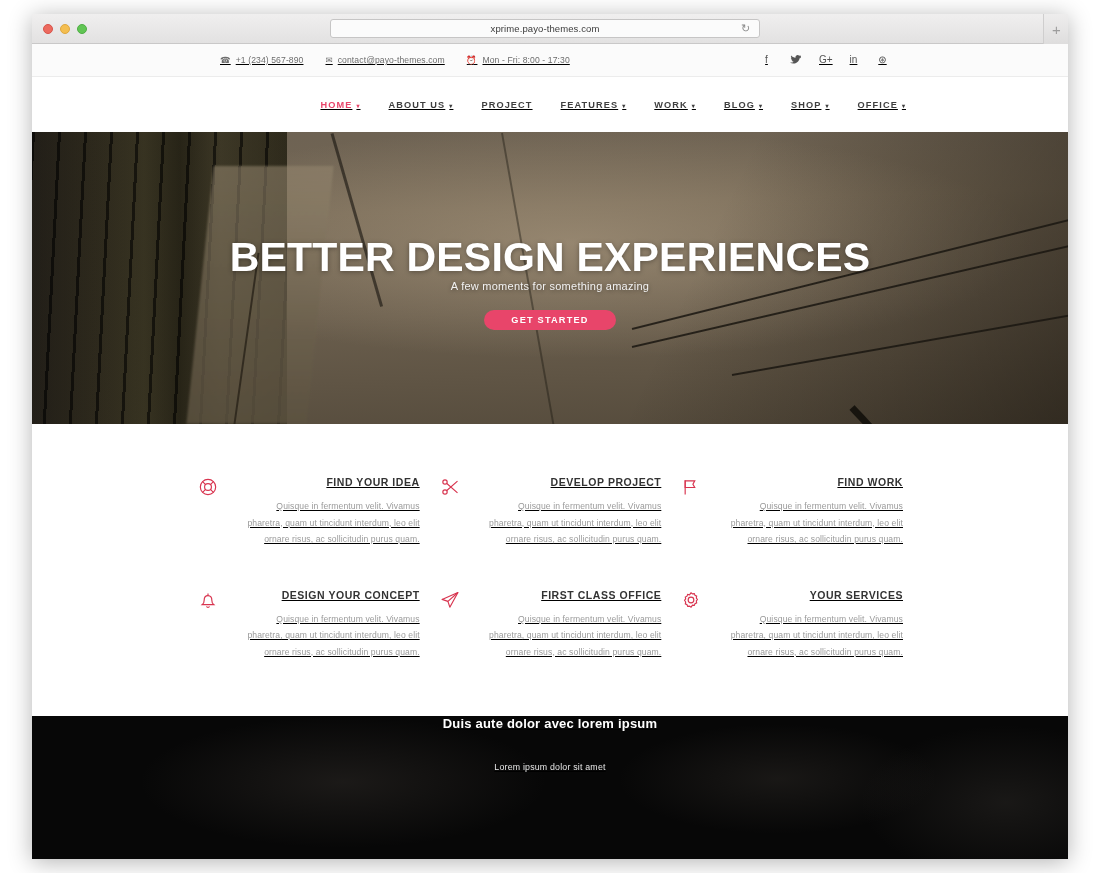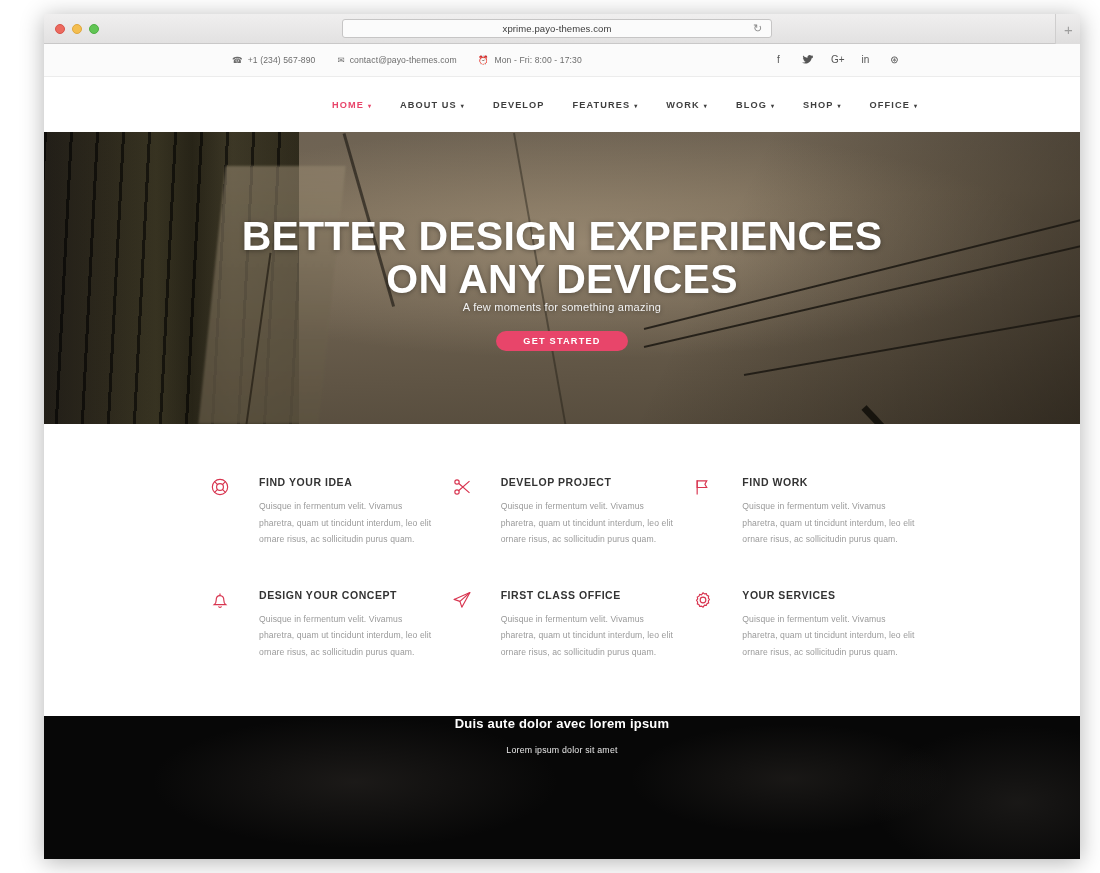--- a/index.html
+++ b/index.html
@@ -8,27 +8,28 @@
     width: 1100px;
     height: 873px;
     overflow: hidden;
     background: #ffffff;
     font-family: "Liberation Sans", sans-serif;
   }
 
   
   .browser-window {
     position: absolute;
-    left: 44px;
+    left: 32px;
     top: 14px;
     width: 1036px;
     height: 845px;
     background: #bef264;
     box-shadow: 0 3px 22px rgba(0,0,0,0.30);
     overflow: hidden;
+    text-decoration: underline;
   }
 
   .browser-chrome {
     position: relative;
     height: 30px;
     background: linear-gradient(#f0efef, #e2e1e1);
     border-bottom: 1px solid #c9c8c8;
     display: flex;
     align-items: center;
   }
@@ -289,20 +290,21 @@
     width: 706px;
     margin: 0 auto;
     display: grid;
     grid-template-columns: repeat(3, 1fr);
     row-gap: 41px;
     column-gap: 19px;
   }
   .feature {
     display: flex;
     gap: 28px;
+    text-align: right;
   }
   .feat-icon {
     flex: 0 0 22px;
     width: 22px;
     height: 22px;
     color: #d8344f;
     display: flex;
     align-items: flex-start;
     justify-content: center;
     padding-top: 1px;
@@ -342,21 +344,21 @@
     position: relative;
     text-align: center;
   }
   .dark-title {
     font-size: 13px;
     font-weight: bold;
     color: #ffffff;
     letter-spacing: .2px;
   }
   .dark-sub {
-    margin-top: 14px;
+    margin-top: 31px;
     font-size: 8.8px;
     color: #e8e8e8;
     letter-spacing: .2px;
   }
 </style>
 </head>
 <body>
 
 <div class="browser-window">
 
@@ -407,21 +409,21 @@
       <ul class="nav-list">
         <li class="nav-item active">
           <span>HOME</span>
           <span class="nav-caret">▾</span>
         </li>
         <li class="nav-item">
           <span>ABOUT US</span>
           <span class="nav-caret">▾</span>
         </li>
         <li class="nav-item">
-          <span>DEVELOP</span>
+          <span>PROJECT</span>
         </li>
         <li class="nav-item">
           <span>FEATURES</span>
           <span class="nav-caret">▾</span>
         </li>
         <li class="nav-item">
           <span>WORK</span>
           <span class="nav-caret">▾</span>
         </li>
         <li class="nav-item">
@@ -447,21 +449,20 @@
       <div class="cable c1"></div>
       <div class="cable c2"></div>
       <div class="cable c3"></div>
       <div class="cable c4"></div>
       <div class="cable c5"></div>
       <div class="cable c6"></div>
 
       <div class="hero-content">
         <h1 class="hero-title">
           <span>BETTER DESIGN EXPERIENCES</span><br>
-          <span>ON ANY DEVICES</span>
         </h1>
         <div class="hero-sub">A few moments for something amazing</div>
         <button class="hero-btn">GET STARTED</button>
       </div>
     </div>
 
     <div class="features">
       <div class="features-grid">
 
         <div class="feature">

